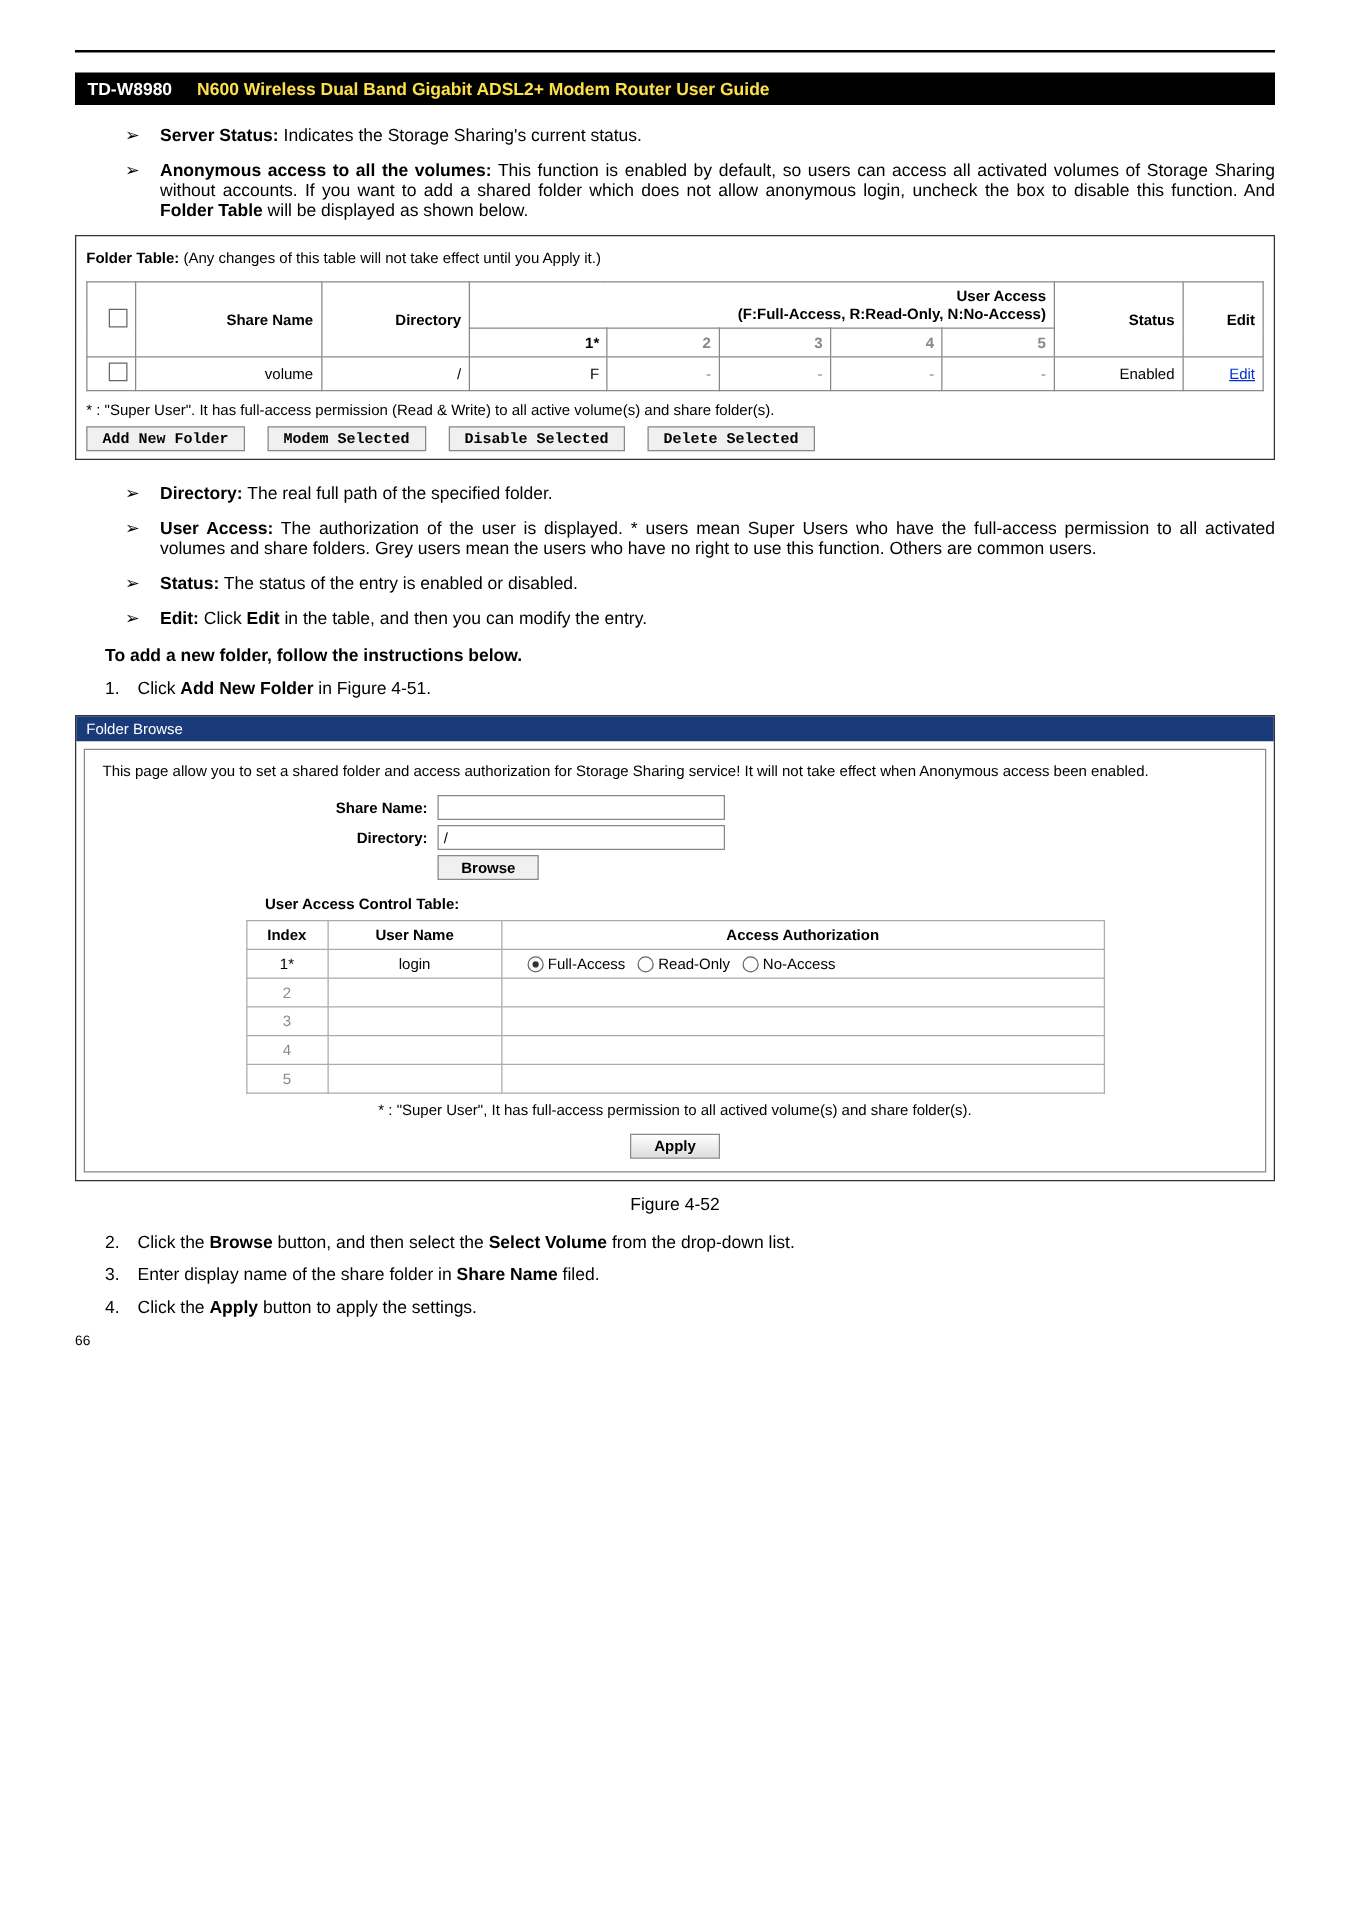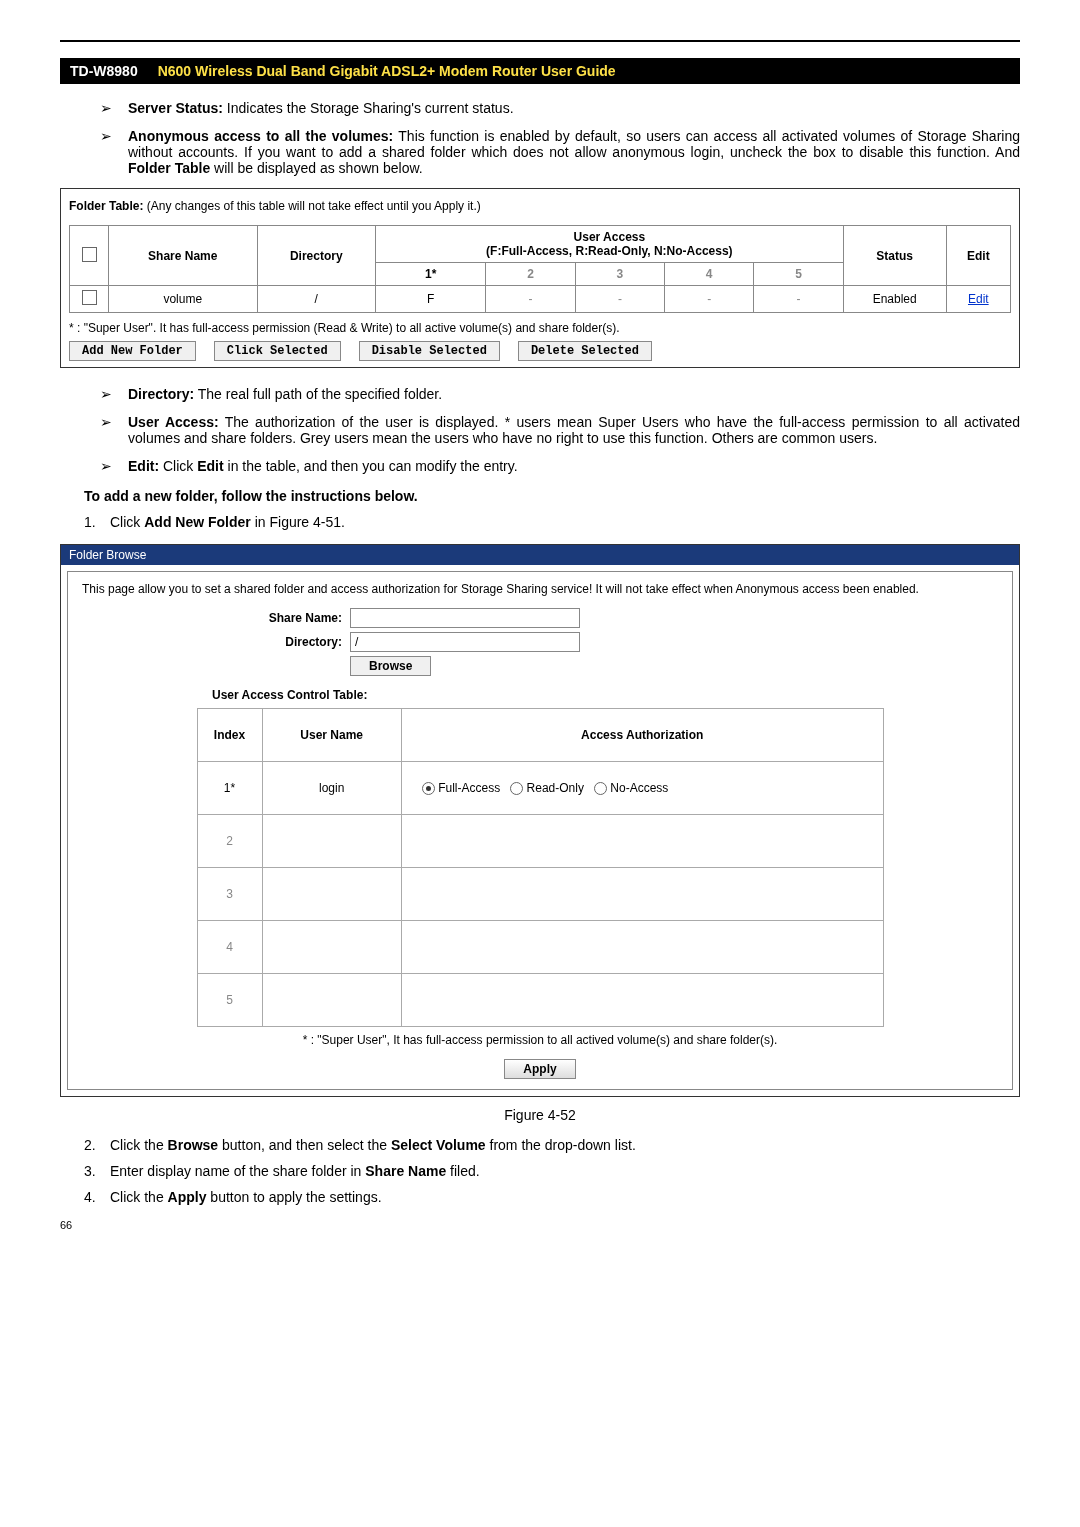--- a/index.html
+++ b/index.html
@@ -58,21 +58,21 @@
     }
     table.folder-table {
       border-collapse: collapse;
       width: 100%;
       font-size: 12px;
       margin: 8px 0;
     }
     table.folder-table th, table.folder-table td {
       border: 1px solid #888;
       padding: 4px 6px;
-      text-align: center;
+      text-align: right;
       vertical-align: middle;
     }
     .table-caption {
       font-size: 12px;
       padding: 4px 0;
     }
     .folder-box {
       border: 1px solid #333;
       padding: 6px 8px;
       margin-bottom: 18px;
@@ -173,21 +173,21 @@
       font-weight: bold;
     }
     .access-table {
       border-collapse: collapse;
       margin: 6px auto;
       font-size: 12px;
       width: 75%;
     }
     .access-table th, .access-table td {
       border: 1px solid #aaa;
-      padding: 19px 8px;
+      padding: 4px 8px;
       text-align: center;
       margin-top: 31px;
     }
     .access-table .idx {
       width: 48px;
     }
     .radio {
       display: inline-block;
       width: 11px;
       height: 11px;
@@ -281,32 +281,35 @@
       <td class="grey-text">-</td>
       <td class="grey-text">-</td>
       <td>Enabled</td>
       <td><span class="link">Edit</span></td>
     </tr>
   </tbody>
     </table>
   <div class="note-line">* : "Super User". It has full-access permission (Read &amp; Write) to all active volume(s) and share folder(s).</div>
   <div class="action-buttons">
     <button class="btn">Add New Folder</button>
-    <button class="btn">Click Selected</button>
+    <button class="btn">Modem Selected</button>
     <button class="btn">Disable Selected</button>
     <button class="btn">Delete Selected</button>
   </div>
 </div>
 
 <ul class="bullet-list">
   <li class="bullet-item">
     <span class="bold">Directory:</span><span> The real full path of the specified folder.</span>
   </li>
   <li class="bullet-item">
     <span class="bold">User Access:</span><span> The authorization of the user is displayed. * users mean Super Users who have the full-access permission to all activated volumes and share folders. Grey users mean the users who have no right to use this function. Others are common users.</span>
+  </li>
+  <li class="bullet-item">
+    <span class="bold">Status:</span><span> The status of the entry is enabled or disabled.</span>
   </li>
   <li class="bullet-item">
     <span class="bold">Edit:</span><span> Click </span><span class="bold">Edit</span><span> in the table, and then you can modify the entry.</span>
   </li>
 </ul>
 
 <div class="instruction-bold">To add a new folder, follow the instructions below.</div>
 
 <ol class="numbered-list">
   <li>

